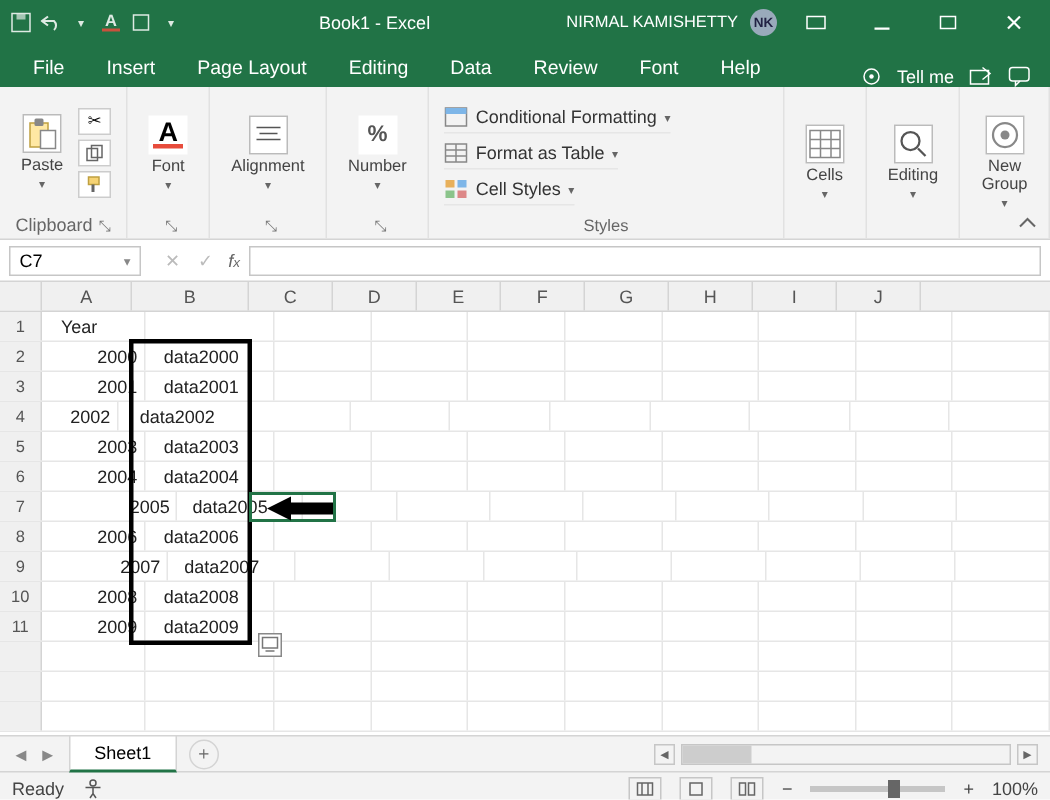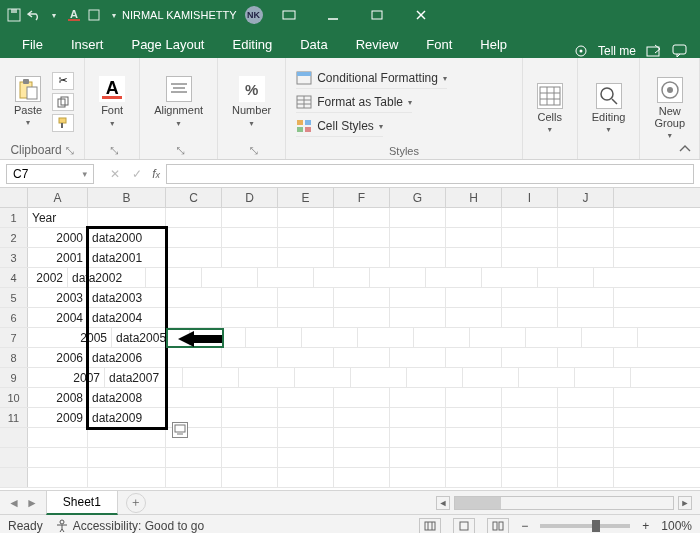--- a/index.html
+++ b/index.html
@@ -44,21 +44,21 @@
 .fx-tools { display:flex; gap:12px; padding:0 10px; color:#bbb; }
 .fx-label { font-style:italic; color:#666; padding-right:6px; }
 .fx-input { flex:1; height:20px; border:1px solid #c6c6c6; background:#fff; margin-right:6px; }
 
 
 .grid-wrap { position:relative; height:302px; overflow:hidden; }
 .col-headers { height:20px; display:flex; background:#f0f0f0; border-bottom:1px solid #d4d4d4; }
 .corner { width:28px; border-right:1px solid #d4d4d4; background:#f0f0f0;}
 .col-h { border-right:1px solid #d4d4d4; display:flex; align-items:center; justify-content:center; color:#555; cursor:pointer;}
 .rows { position:relative; }
-.row { height:20px; display:flex; border-bottom:1px solid #e6e6e6; }
+.row { height:20px; display:flex; border-bottom:1px solid #e6e6e6;justify-content:space-between; }
 .row-h { width:28px; background:#f0f0f0; border-right:1px solid #d4d4d4; display:flex; align-items:center; justify-content:center; color:#555; cursor:pointer; font-size:11px; }
 .cell { border-right:1px solid #e6e6e6; padding:0 4px; display:flex; align-items:center; font-size:12px; color:#222; overflow:hidden; white-space:nowrap; }
 .cell.r { justify-content:flex-end; }
 
 .black-box { position:absolute; border:3px solid #000; pointer-events:none; }
 .active-cell { position:absolute; border:2px solid #217346; pointer-events:none; }
 .arrow-ann { position:absolute; pointer-events:none; }
 .autofill { position:absolute; width:16px; height:16px; border:1px solid #888; background:#fff; font-size:11px; display:flex; align-items:center; justify-content:center; color:#555; }
 
 
@@ -100,20 +100,23 @@
     <span class="ic" style="flex-direction:column">
         <span style="font-weight:bold;font-size:11px;line-height:10px">A</span>
         <span style="width:12px;height:2px;background:#e74c3c;display:block"></span>
       </span>
     <span class="ic">
         <svg width="12" height="12">
           <rect x="1" y="1" width="10" height="10" fill="none" stroke="#fff"></rect>
         </svg>
       </span>
     <span class="ic" style="font-size:8px;color:#fff">▾</span>
+  </div>
+  <div class="title-center">
+    <span>Book1 - Excel</span>
   </div>
   <div class="title-right">
     <span style="font-size:11px">NIRMAL KAMISHETTY</span>
     <span class="avatar">NK</span>
     <span class="winbtn">
         <svg width="14" height="10">
           <rect x="1" y="1" width="12" height="8" fill="none" stroke="#fff"></rect>
         </svg>
       </span>
     <span class="winbtn">
@@ -587,21 +590,20 @@
   </div>
 </div>
 
 <div class="status">
   <span>Ready</span>
   <span style="display:flex;gap:4px;align-items:center">
     <svg width="14" height="14">
         <circle cx="7" cy="3" r="2" fill="none" stroke="#555"></circle>
         <path d="M2 6 H12 M7 6 V10 M5 13 L7 10 L9 13" fill="none" stroke="#555"></path>
       </svg>
-    <span>Accessibility: Good to go</span>
   </span>
   <div class="spacer"></div>
   <span class="view-btn">
       <svg width="12" height="10">
         <rect x="1" y="1" width="10" height="8" fill="none" stroke="#666"></rect>
         <line x1="4" y1="1" x2="4" y2="9" stroke="#666"></line>
         <line x1="8" y1="1" x2="8" y2="9" stroke="#666"></line>
       </svg>
     </span>
   <span class="view-btn">

